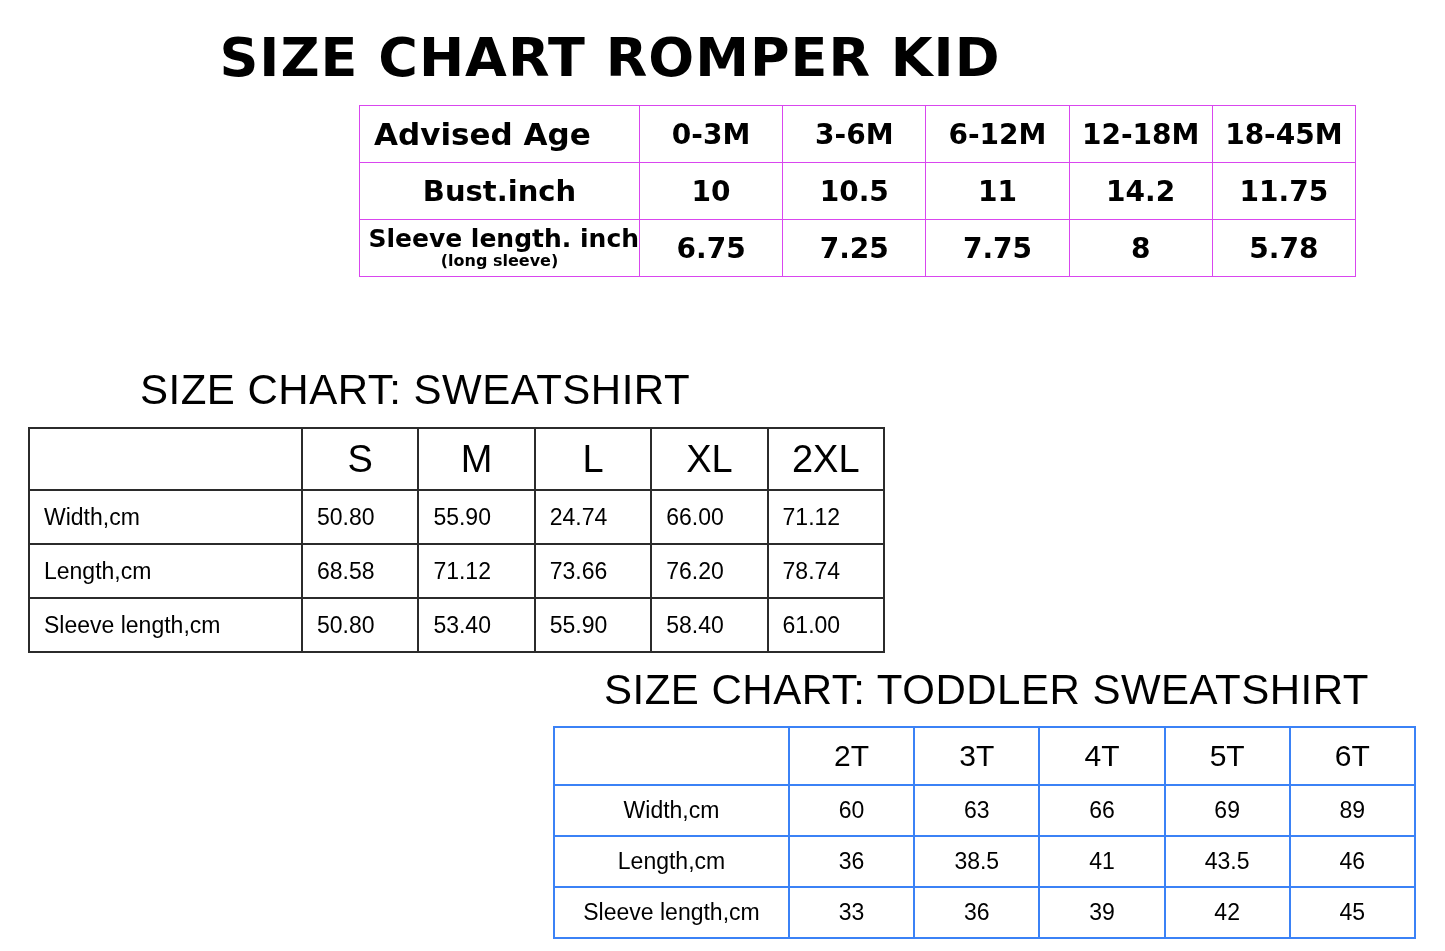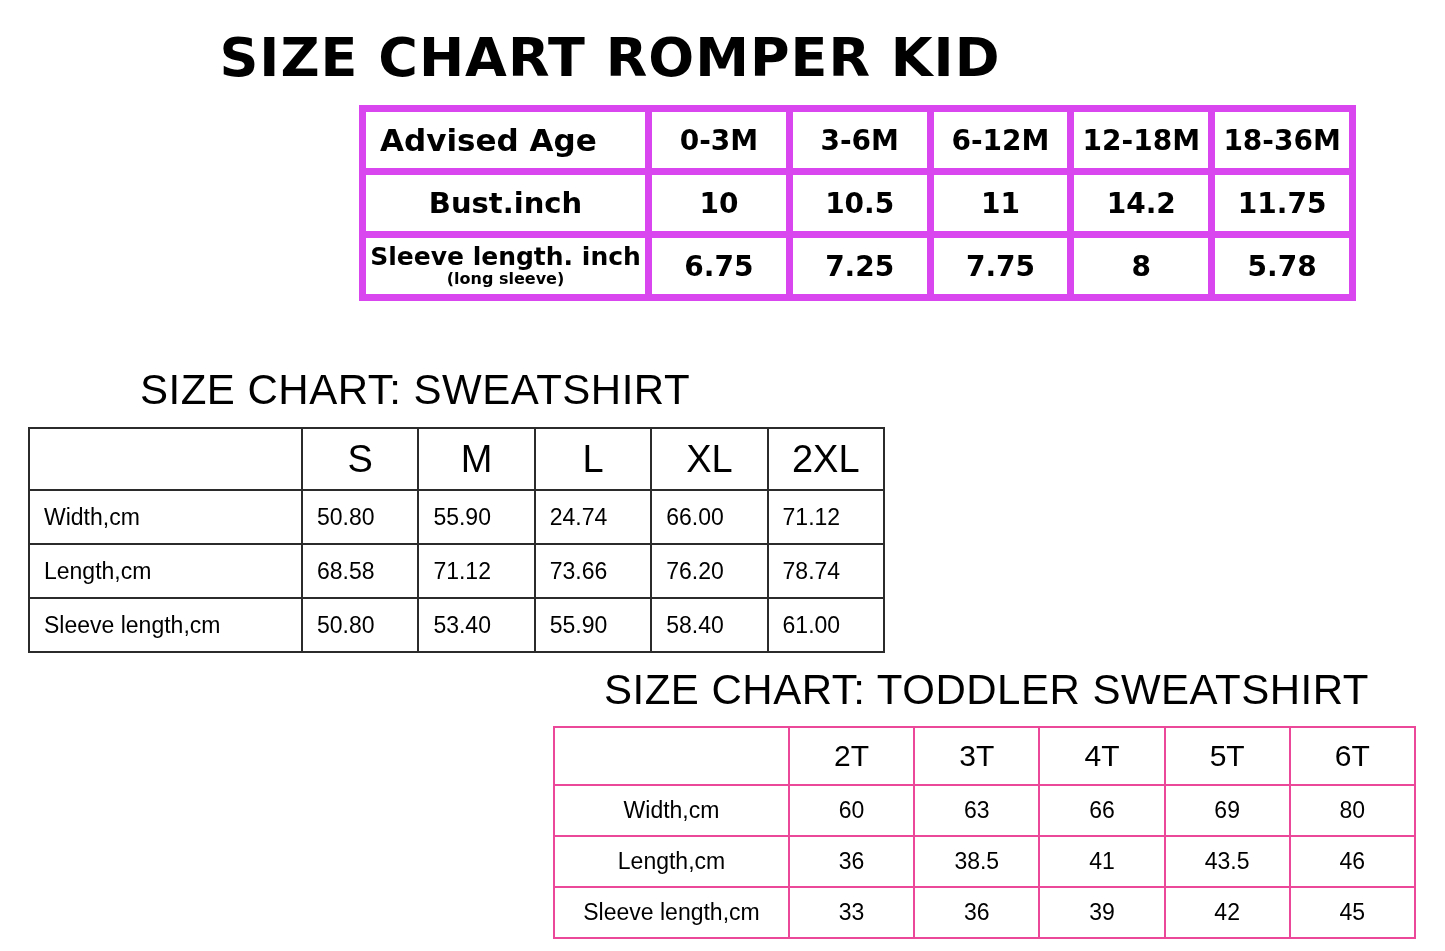--- a/index.html
+++ b/index.html
@@ -34,21 +34,21 @@
     position: absolute;
     top: 105px;
     left: 359px;
     width: 997px;
     border-collapse: collapse;
     table-layout: fixed;
     font-family: "DejaVu Sans", sans-serif;
     font-weight: bold;
   }
   #romper-table td {
-    border: 7px solid #d946ef;
+    border: 1px solid #d946ef;
     text-align: center;
     font-size: 28px;
     padding: 0;
     height: 56px;
   }
   #romper-table td.label {
     width: 265px;
     font-size: 29px;
   }
   #romper-table tr:first-child td.label {
@@ -60,20 +60,21 @@
     line-height: 1.05;
   }
   #romper-table .sub-small {
     display: block;
     font-size: 16px;
     font-weight: bold;
   }
   #romper-table .sub-main {
     display: block;
     font-size: 25px;
+    text-align: right;
   }
 
   
   #sweatshirt-title {
     position: absolute;
     top: 366px;
     left: 140px;
     font-size: 42px;
     letter-spacing: 0.5px;
     white-space: nowrap;
@@ -119,21 +120,21 @@
 
   #toddler-table {
     position: absolute;
     top: 726px;
     left: 553px;
     width: 863px;
     border-collapse: collapse;
     table-layout: fixed;
   }
   #toddler-table td {
-    border: 2px solid #ec4899;
+    border: 2px solid #3b82f6;
     height: 49px;
     font-size: 23px;
     text-align: center;
     vertical-align: middle;
     padding: 0;
   }
   #toddler-table td.rowhead {
     width: 233px;
     text-align: center;
   }
@@ -148,21 +149,21 @@
 <div id="romper-title">SIZE CHART ROMPER KID</div>
 
 <table id="romper-table">
   <tbody>
     <tr>
       <td class="label">Advised Age</td>
       <td>0-3M</td>
       <td>3-6M</td>
       <td>6-12M</td>
       <td>12-18M</td>
-      <td>18-36M</td>
+      <td>18-45M</td>
     </tr>
     <tr>
       <td class="label">Bust.inch</td>
       <td>10</td>
       <td>10.5</td>
       <td>11</td>
       <td>14.2</td>
       <td>11.75</td>
     </tr>
     <tr>
@@ -233,21 +234,21 @@
       <td>6T</td>
     </tr>
   </thead>
   <tbody>
     <tr>
       <td class="rowhead">Width,cm</td>
       <td>60</td>
       <td>63</td>
       <td>66</td>
       <td>69</td>
-      <td>80</td>
+      <td>89</td>
     </tr>
     <tr>
       <td class="rowhead">Length,cm</td>
       <td>36</td>
       <td>38.5</td>
       <td>41</td>
       <td>43.5</td>
       <td>46</td>
     </tr>
     <tr>

